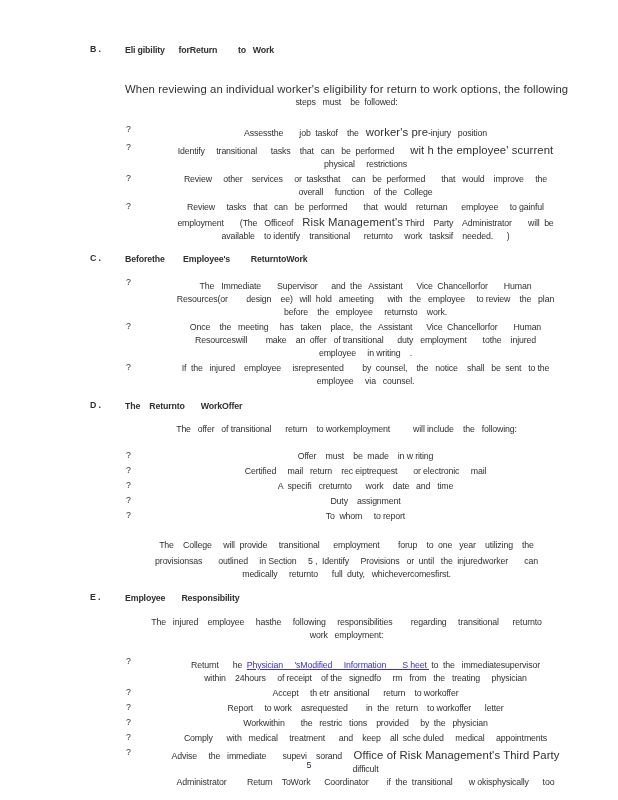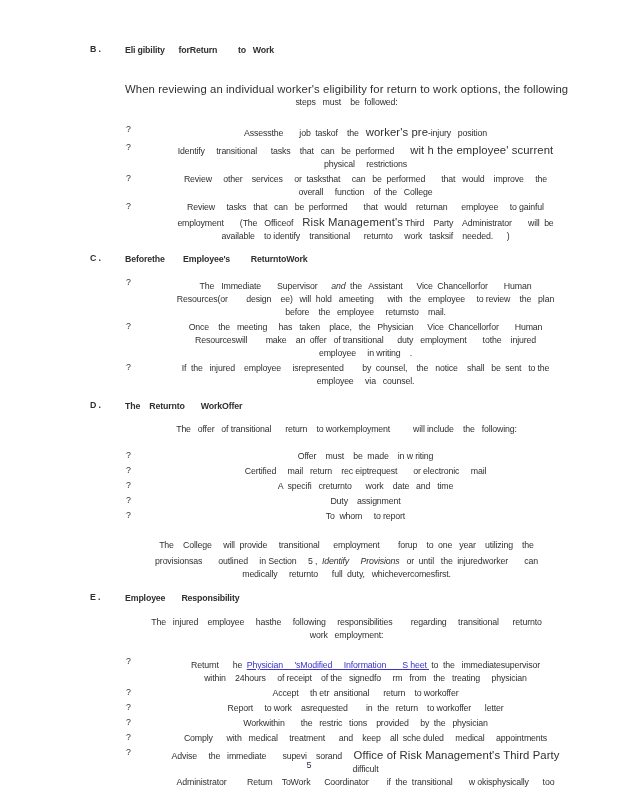--- a/index.html
+++ b/index.html
@@ -5,21 +5,21 @@
   html,body { margin:0; padding:0; background:#e8e8e8; }
   .page {
     position:relative; width:618px; height:800px; background:#ffffff;
     overflow:hidden; margin:0; color:#303030;
   }
   .content { position:absolute; left:90px; top:44px; width:478px; }
   .line { white-space:pre; line-height:13px;text-align:center; }
   .n  { font-family:"Liberation Sans", sans-serif; font-size:8.8px; letter-spacing:-0.15px; }
   .lg { font-family:"Liberation Sans", sans-serif; font-size:11.3px; letter-spacing:0.1px; }
   .b  { font-weight:bold; }
-  .i  { font-style:italic; }
+  .i  { }
   .link { color:#3933c8; text-decoration:underline; cursor:pointer; }
   .seg { white-space:pre; }
   .sec-head { display:flex; }
   .sec-letter { width:35px; flex:none; }
   .indent { margin-left:35px; }
   .bullets { }
   .bullet { display:flex; margin-left:36px; margin-bottom:2px; }
   .bm { width:37px; flex:none; }
   .btxt { flex:1; }
   .lg-line { line-height:14px; }
@@ -76,27 +76,27 @@
     <div class="sec-head n b" style="margin-top:10px;">
       <span class="sec-letter">C .</span>
       <span class="line">Beforethe        Employee's         ReturntoWork</span>
     </div>
     <div class="bullets" style="margin-top:11px;">
       <div class="bullet">
         <span class="bm n">?</span>
         <div class="btxt">
           <div class="line"><span class="seg n">The   Immediate       Supervisor      </span><span class="seg n i">and</span><span class="seg n">  the   Assistant      Vice  Chancellorfor       Human</span></div>
           <div class="line n">Resources(or        design    ee)   will  hold   ameeting      with   the   employee     to review    the   plan</div>
-          <div class="line n">before    the   employee     returnsto    mail.</div>
-        </div>
-      </div>
-      <div class="bullet">
-        <span class="bm n">?</span>
-        <div class="btxt">
-          <div class="line n">Once    the   meeting     has   taken    place,   the   Physician      Vice  Chancellorfor       Human</div>
+          <div class="line n">before    the   employee     returnsto    work.</div>
+        </div>
+      </div>
+      <div class="bullet">
+        <span class="bm n">?</span>
+        <div class="btxt">
+          <div class="line n">Once    the   meeting     has   taken    place,   the   Assistant      Vice  Chancellorfor       Human</div>
           <div class="line n">Resourceswill        make    an  offer   of transitional      duty   employment       tothe    injured</div>
           <div class="line n">employee     in writing    .</div>
         </div>
       </div>
       <div class="bullet">
         <span class="bm n">?</span>
         <div class="btxt">
           <div class="line n">If  the   injured    employee     isrepresented        by  counsel,    the   notice    shall   be  sent   to the</div>
           <div class="line n">employee     via   counsel.</div>
         </div>

